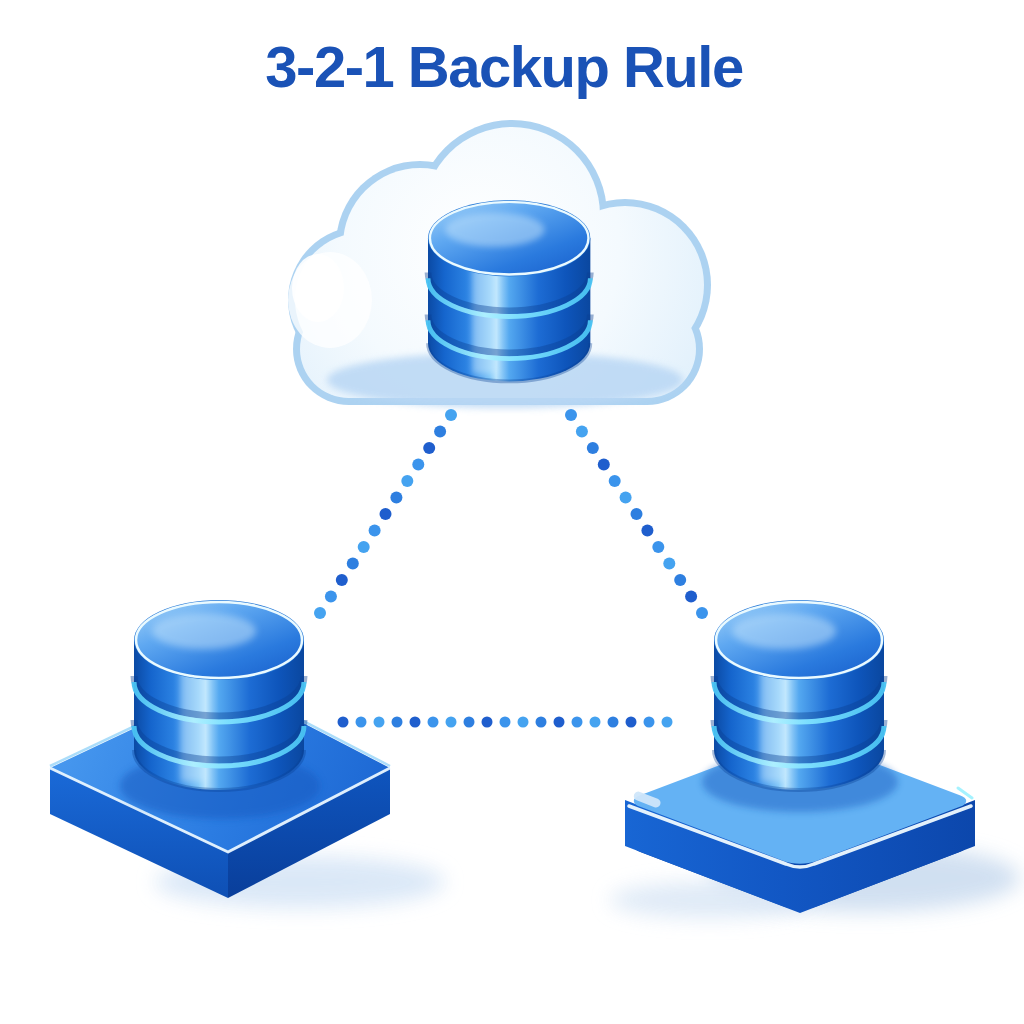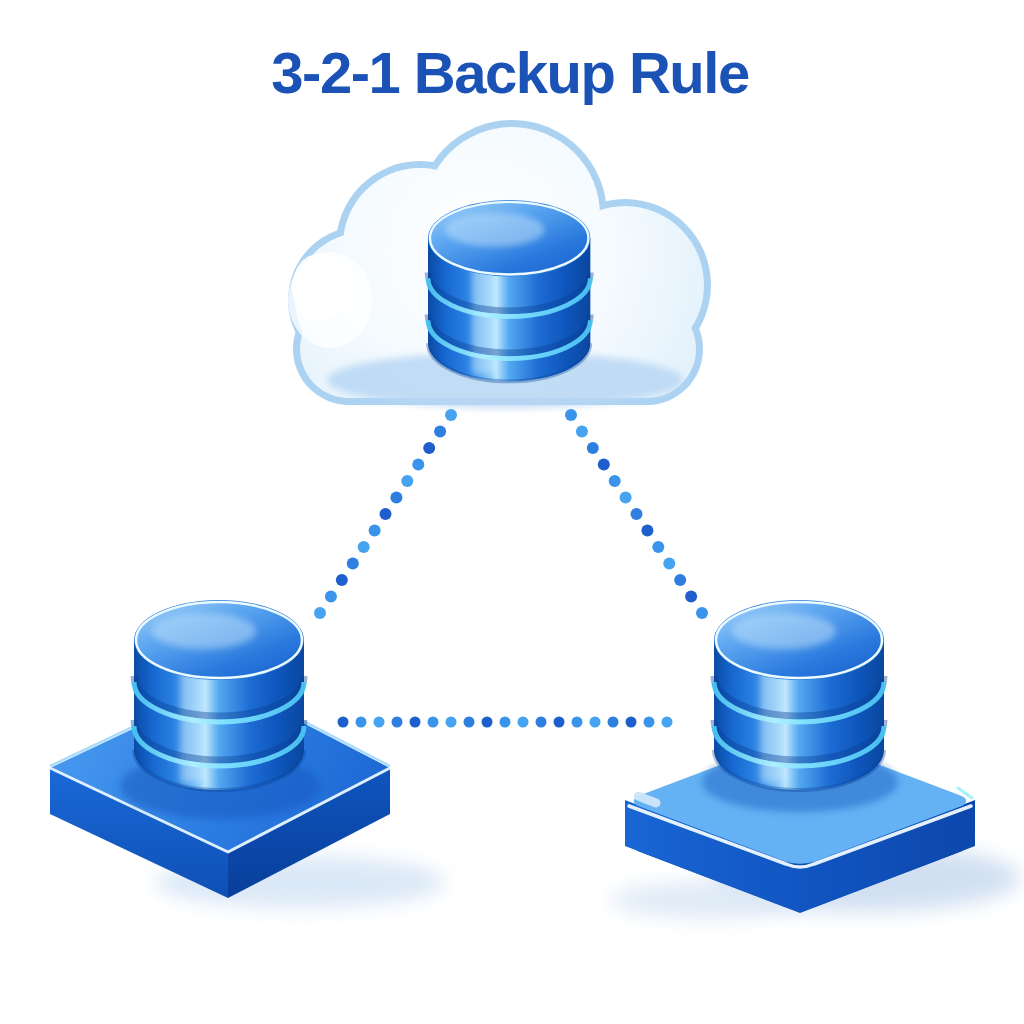--- a/index.html
+++ b/index.html
@@ -21,21 +21,21 @@
     position: absolute;
     top: 34px;
     left: 0;
     width: 1004px; 
     text-align: center;
     font-size: 58px;
     font-weight: 700;
     letter-spacing: -1.5px;
     line-height: 62px;
     color: #1a52b6;
-    margin: 8px;
+    margin: 2px;
   }
   svg.canvas {
     position: absolute;
     left: 0;
     top: 0;
   }
 </style>
 </head>
 <body style="background: rgb(255, 255, 255);">
 

